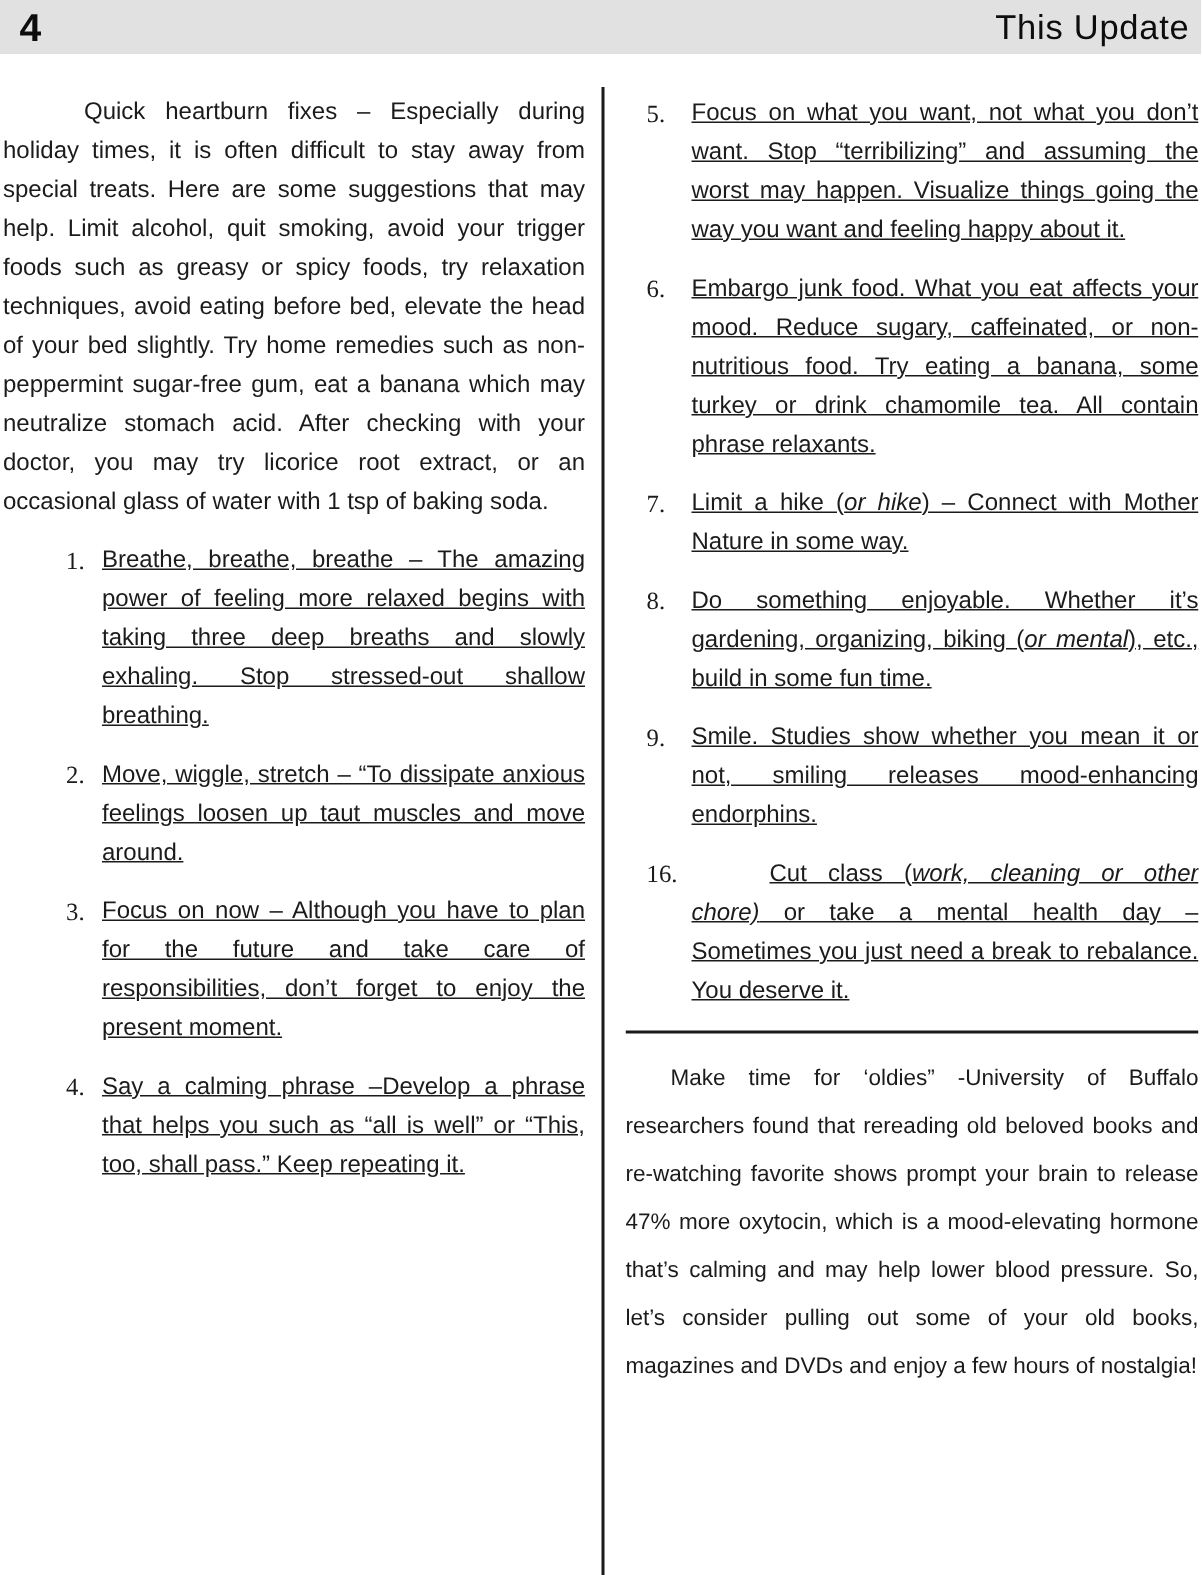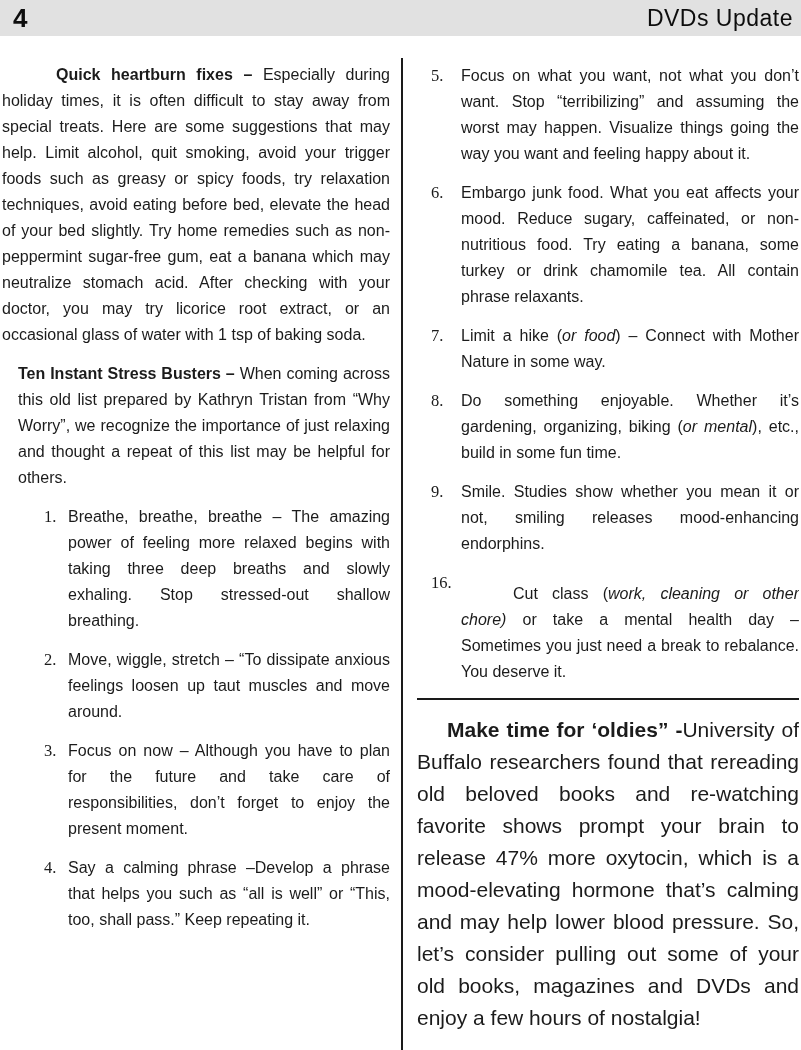--- a/index.html
+++ b/index.html
@@ -33,66 +33,65 @@
     width:2px;background:#1a1a1a;
   }
   .col{
     position:absolute;top:58px;bottom:0;
     font-size:16px;line-height:26px;
     text-align:justify;
     overflow:hidden;
   }
   .col-left{left:2px;width:388px;}
   .col-right{left:417px;width:382px;}
-  .lead{font-weight:bold;}
+  .lead{font-weight:normal;}
   p.body-para{margin:4px 0 13px 0;}
   p.indent-first{text-indent:54px;}
   p.stress-intro{margin-left:16px;}
   
   .num-list{margin-top:0;}
   .col-left  .num-list{margin-left:42px;}
   .col-right .num-list{margin-left:14px;margin-top:5px;}
   .li-row{display:flex;margin-bottom:13px;}
   .li-num{
     flex:none;
     font-family:"Liberation Serif",serif;
     font-size:16.5px;
   }
   .col-left  .li-num{width:24px;}
   .col-right .li-num{width:30px;}
-  .li-text{flex:1;text-align:justify;}
-  .li-text.tabbed{text-indent:52px;margin-top:11px;}
+  .li-text{flex:1;text-align:justify;text-decoration:underline;}
+  .li-text.tabbed{text-indent:52px;}
   
   .hdivider{
     height:2px;background:#1a1a1a;border:none;
     margin:9px 0 14px 0;
   }
   p.oldies{
-    font-size:21px;line-height:32px;
+    font-size:15px;line-height:32px;
     text-indent:30px;
     margin:8px 0 0 0;
     text-align:justify;
   }
 </style>
 </head>
 <body>
 
 <div class="page">
 
   <div class="header">
     <span class="page-num">4</span>
-    <span class="header-title">DVDs Update</span>
+    <span class="header-title">This Update</span>
   </div>
 
   <div class="vdivider"></div>
 
   <div class="col col-left">
     <p class="body-para indent-first"><span class="lead">Quick heartburn fixes – </span><span>Especially during holiday times, it is often difficult to stay away from special treats.  Here are some suggestions that may help.  Limit alcohol, quit smoking, avoid your trigger foods such as greasy or spicy foods, try relaxation techniques, avoid eating before bed, elevate the head of your bed slightly.  Try home remedies such as non-peppermint sugar-free gum, eat a banana which may neutralize stomach acid.  After checking with your doctor, you may try licorice root extract, or an occasional glass of water with 1 tsp of baking soda.</span></p>
 
-    <p class="body-para stress-intro"><span class="lead">Ten Instant Stress Busters – </span><span>When coming across this old list prepared by Kathryn Tristan from “Why Worry”, we recognize the importance of just relaxing and thought a repeat of this list may be helpful for others.</span></p>
 
     <div class="num-list" id="list-left">
         <div class="li-row">
           <span class="li-num">1.</span>
           <div class="li-text"><span>Breathe, breathe, breathe – The amazing power of feeling more relaxed begins with taking three deep breaths and slowly exhaling.  Stop stressed-out shallow breathing.</span></div>
         </div>
         <div class="li-row">
           <span class="li-num">2.</span>
           <div class="li-text"><span>Move, wiggle, stretch – “To dissipate anxious feelings loosen up taut muscles and move around.</span></div>
         </div>
@@ -112,21 +111,21 @@
         <div class="li-row">
           <span class="li-num">5.</span>
           <div class="li-text"><span>Focus on what you want, not what you don’t want.  Stop “terribilizing” and assuming the worst may happen.  Visualize things going the way you want and feeling happy about it.</span></div>
         </div>
         <div class="li-row">
           <span class="li-num">6.</span>
           <div class="li-text"><span>Embargo junk food.  What you eat affects your mood.  Reduce sugary, caffeinated, or non-nutritious food.  Try eating a banana, some turkey or drink chamomile tea.  All contain phrase relaxants.</span></div>
         </div>
         <div class="li-row">
           <span class="li-num">7.</span>
-          <div class="li-text"><span>Limit a hike (</span><i>or food</i><span>) – Connect with Mother Nature in some way.</span></div>
+          <div class="li-text"><span>Limit a hike (</span><i>or hike</i><span>) – Connect with Mother Nature in some way.</span></div>
         </div>
         <div class="li-row">
           <span class="li-num">8.</span>
           <div class="li-text"><span>Do something enjoyable.  Whether it’s gardening, organizing, biking (</span><i>or mental</i><span>), etc., build in some fun time.</span></div>
         </div>
         <div class="li-row">
           <span class="li-num">9.</span>
           <div class="li-text"><span>Smile.   Studies show whether you mean it or not, smiling releases mood-enhancing endorphins.</span></div>
         </div>
         <div class="li-row">

